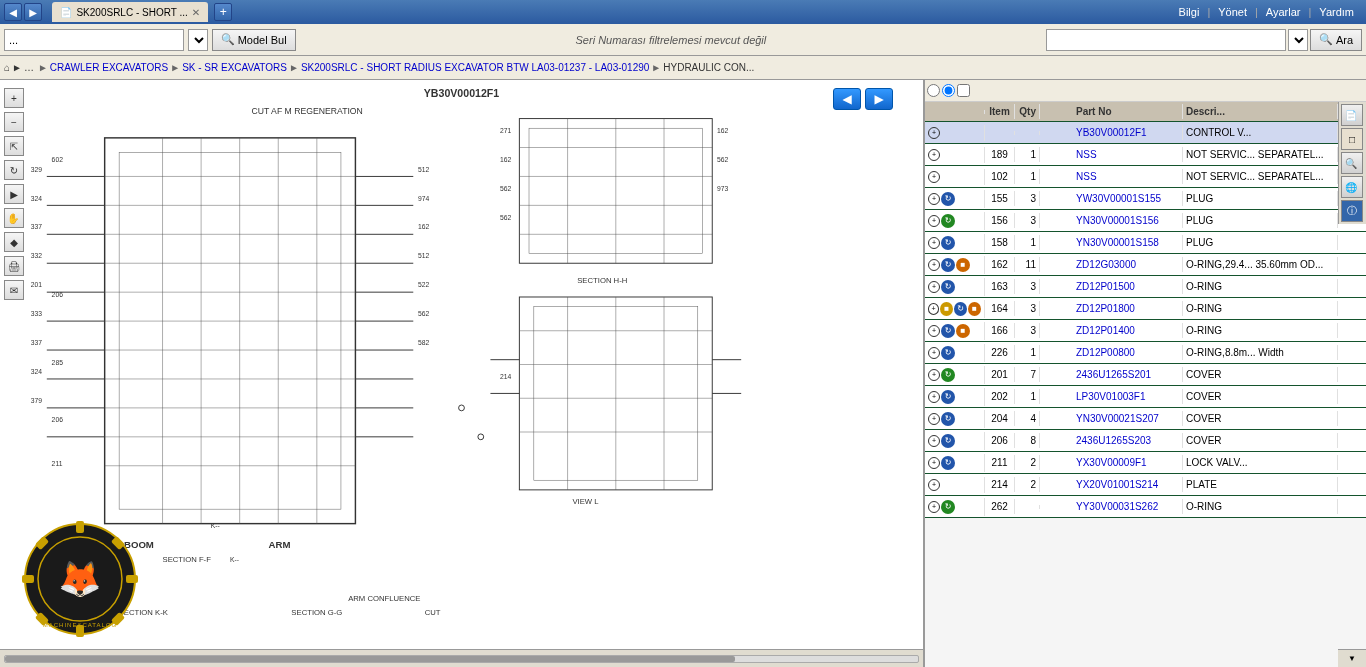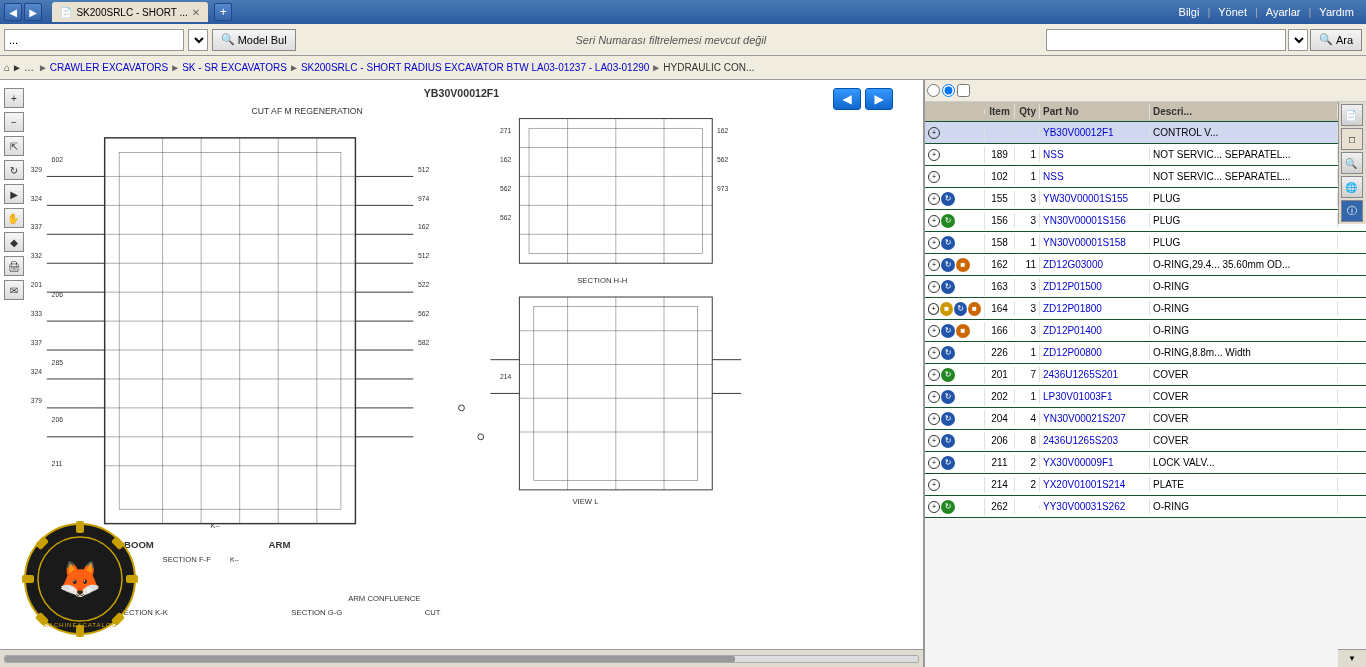--- a/index.html
+++ b/index.html
@@ -233,21 +233,21 @@
     .cell {
       padding: 2px 3px;
       overflow: hidden;
       white-space: nowrap;
       border-right: 1px solid #e0e0e0;
       font-size: 10px;
     }
     .cell-icons { width: 60px; display: flex; align-items: center; gap: 1px; }
     .cell-item { width: 30px; text-align: center; }
     .cell-qty { width: 25px; text-align: right; }
-    .cell-partno { width: 110px; }
+    .cell-partno { width: 110px; margin-left: 33px; }
     .cell-desc { flex: 1; }
     .part-link { color: #0000cc; text-decoration: none; cursor: pointer; }
 
     
     .small-icon {
       width: 14px;
       height: 14px;
       border-radius: 50%;
       display: inline-flex;
       align-items: center;

